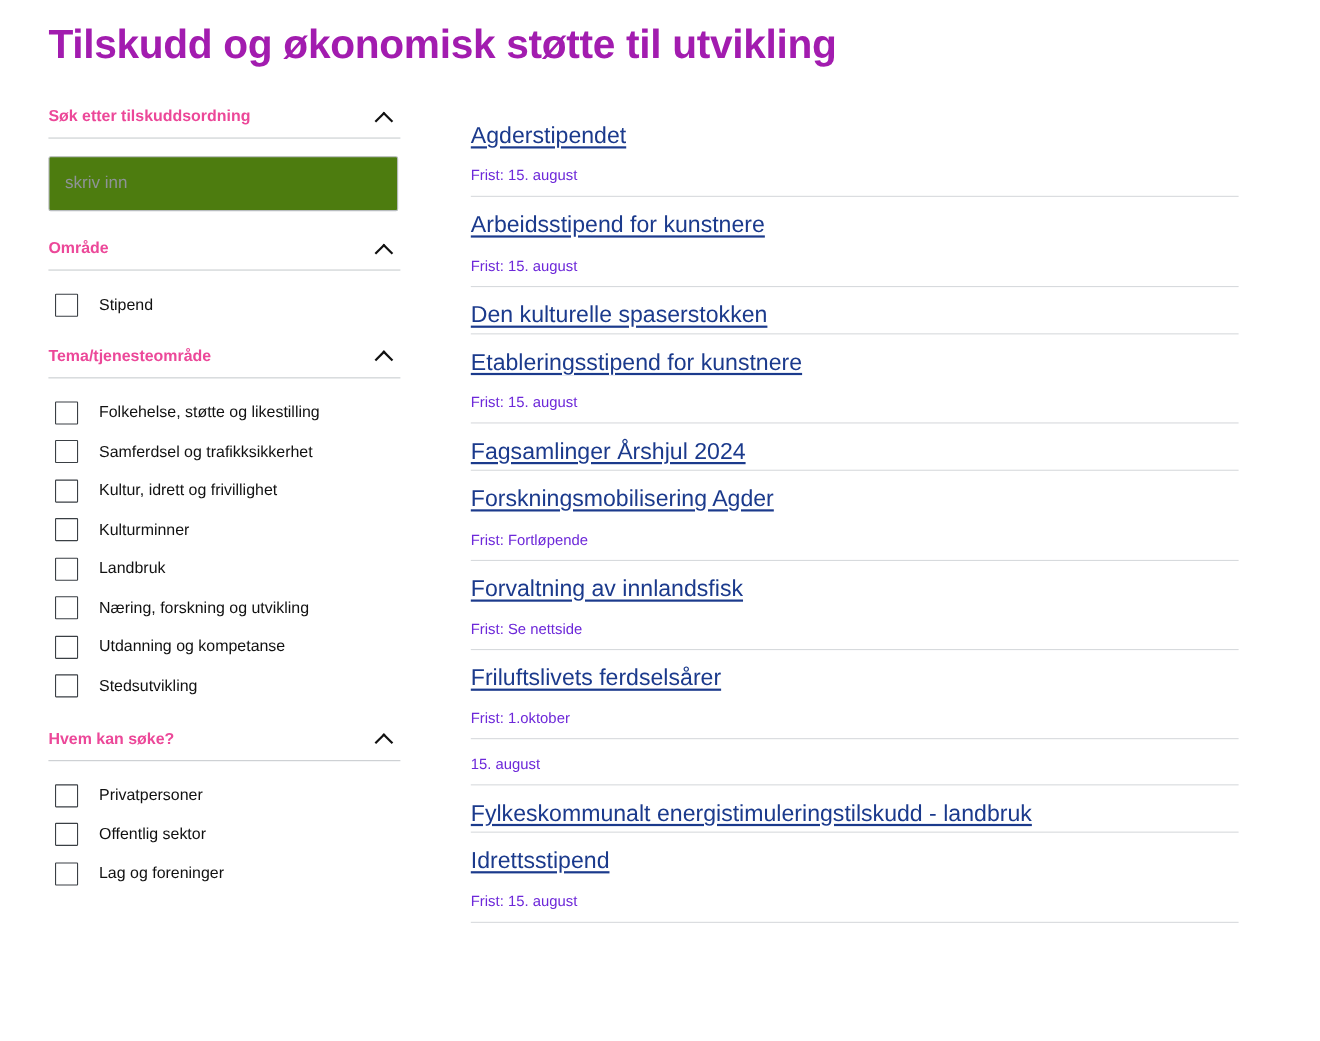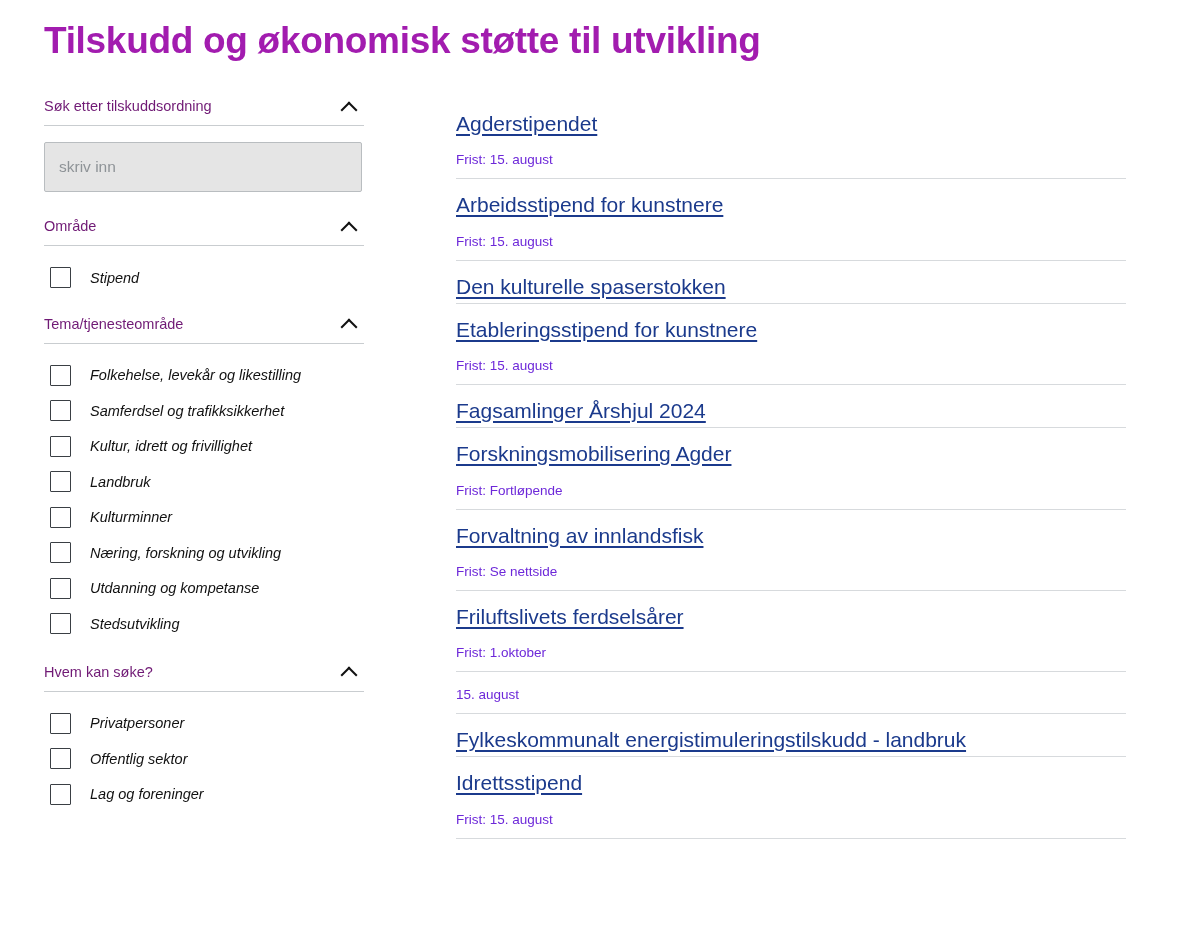--- a/index.html
+++ b/index.html
@@ -44,22 +44,22 @@
   .filter-head {
     display: flex;
     align-items: center;
     justify-content: space-between;
     padding: 0 6px 11px 0;
     border-bottom: 1px solid #c9cdd0;
     cursor: pointer;
   }
   .filter-head .title {
     font-size: 14.5px;
-    font-weight: normal;
-    color: #701a75;
+    font-weight: bold;
+    color: #ec4899;
   }
   .chev {
     width: 17px;
     height: 11px;
     position: relative;
     display: inline-block;
   }
   .chev::before {
     content: "";
     position: absolute;
@@ -77,21 +77,21 @@
   .search-input {
     width: 318px;
     height: 50px;
     box-sizing: border-box;
     border: 1px solid #b9bdc0;
     border-radius: 2px;
     padding: 0 14px;
     font-size: 15.5px;
     color: #111;
     font-family: "Liberation Sans", sans-serif;
-    background: #e5e5e5;
+    background: #4d7c0f;
     margin-top: 2px;
   }
   .search-input::placeholder {
     color: #8e9397;
   }
   .checkbox-row {
     display: flex;
     align-items: center;
     height: 35.5px;
   }
@@ -103,30 +103,29 @@
     box-sizing: border-box;
     flex: 0 0 21px;
     margin-left: 6px;
     border-radius: 1px;
     cursor: pointer;
   }
   .cb-label {
     font-size: 14.5px;
     color: #111;
     margin-left: 19px;
-    font-style: italic;
   }
   .group-gap-search { margin-bottom: 26px; }
   .group-gap { margin-bottom: 20px; }
   .group-gap-2 { margin-bottom: 22px; }
 
   
   .results {
     flex: 1;
-    margin-left: 92px;
+    margin-left: 64px;
     padding-right: 74px;
   }
   .result-item {
     border-bottom: 1px solid #d7dadd;
     padding-bottom: 11px;
   }
   .result-item:first-child { }
   .result-link {
     display: inline-block;
     font-size: 21px;
@@ -179,37 +178,37 @@
       </section>
 
       <section class="filter-group group-gap-2">
         <div class="filter-head">
           <span class="title">Tema/tjenesteområde</span>
           <span class="chev"></span>
         </div>
         <div class="filter-body">
           <div class="checkbox-row">
             <span class="cb"></span>
-            <span class="cb-label">Folkehelse, levekår og likestilling</span>
+            <span class="cb-label">Folkehelse, støtte og likestilling</span>
           </div>
           <div class="checkbox-row">
             <span class="cb"></span>
             <span class="cb-label">Samferdsel og trafikksikkerhet</span>
           </div>
           <div class="checkbox-row">
             <span class="cb"></span>
             <span class="cb-label">Kultur, idrett og frivillighet</span>
           </div>
           <div class="checkbox-row">
             <span class="cb"></span>
+            <span class="cb-label">Kulturminner</span>
+          </div>
+          <div class="checkbox-row">
+            <span class="cb"></span>
             <span class="cb-label">Landbruk</span>
-          </div>
-          <div class="checkbox-row">
-            <span class="cb"></span>
-            <span class="cb-label">Kulturminner</span>
           </div>
           <div class="checkbox-row">
             <span class="cb"></span>
             <span class="cb-label">Næring, forskning og utvikling</span>
           </div>
           <div class="checkbox-row">
             <span class="cb"></span>
             <span class="cb-label">Utdanning og kompetanse</span>
           </div>
           <div class="checkbox-row">

